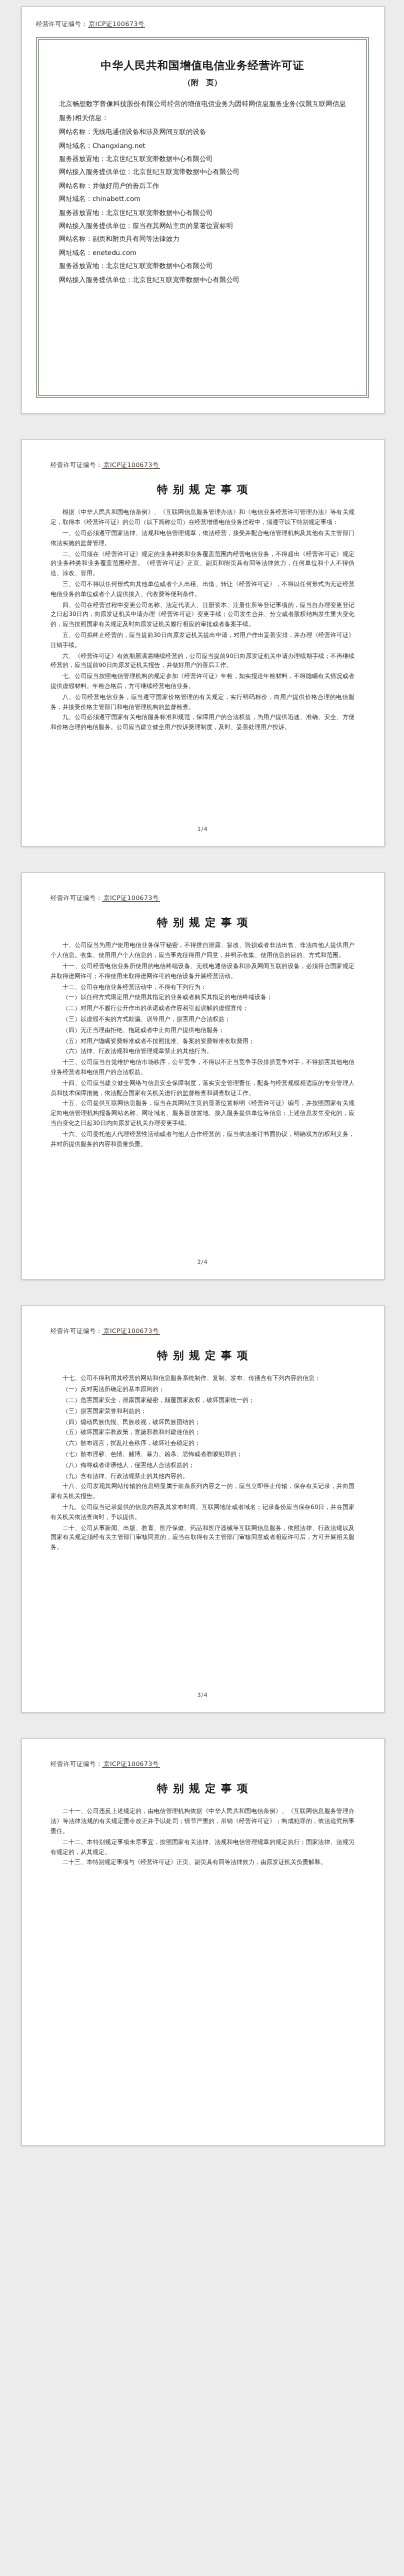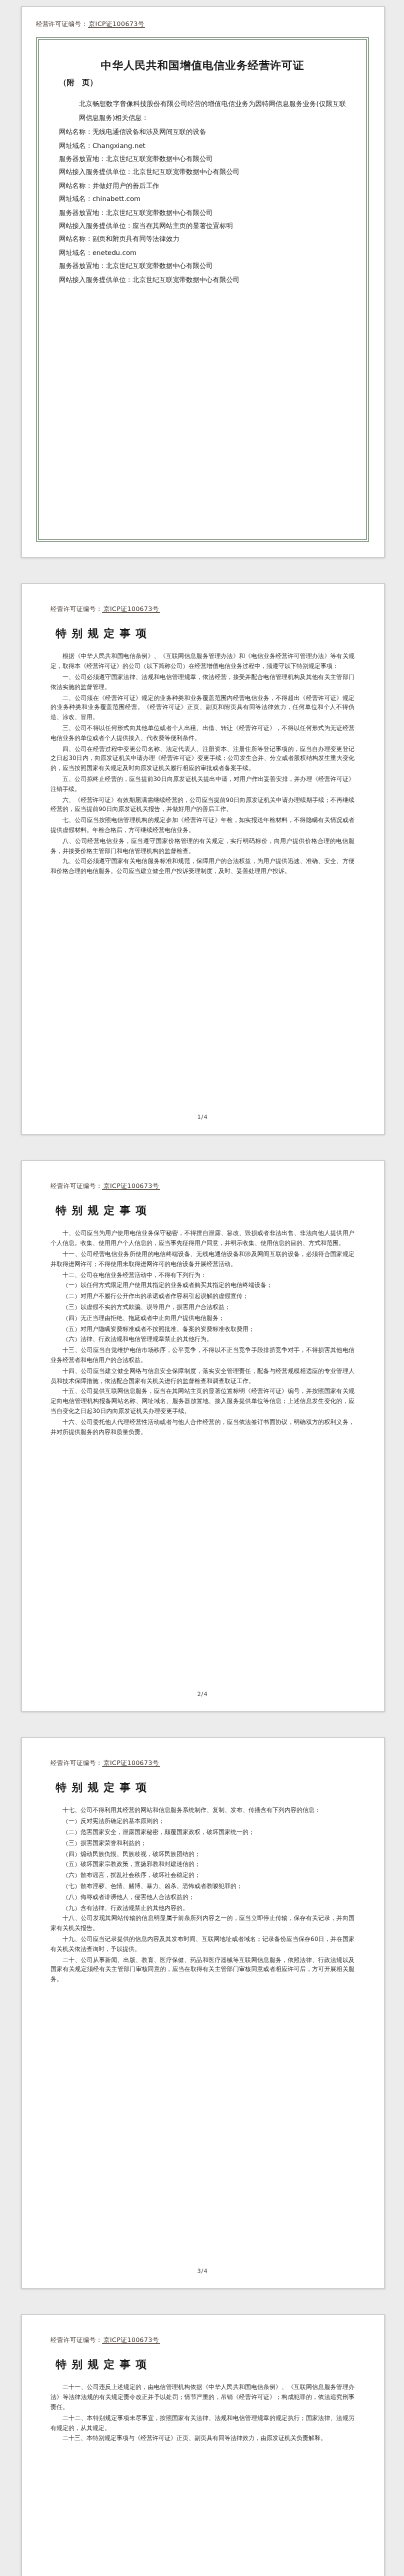--- a/index.html
+++ b/index.html
@@ -4,21 +4,21 @@
 <style>
   html,body { margin:0; padding:0; }
   body {
     background:#ececec;
     font-family:"DejaVu Sans","Liberation Sans",sans-serif;
     -webkit-font-smoothing:antialiased;
   }
   .canvas { width:405px; margin:0 auto; }
 
   .page {
-    width:364px; height:552px;
+    width:364px; height:408px;
     margin:0 auto;
     background:#ffffff;
     border:0.5px solid #cfcfcf;
     box-shadow:0 0.5px 2.1px rgba(0,0,0,.18);
     box-sizing:border-box;
     position:relative;
     overflow:hidden;
   }
   .cert-page { margin-top:6.2px; padding:12.4px 14.4px 13.4px; }
   .spec-page { margin-top:25px; padding:20.6px 29px 20.6px; }
@@ -42,33 +42,33 @@
   }
   .cert-title {
     text-align:center;
     font-size:10.8px;
     font-weight:bold;
     color:#1c1c1c;
     letter-spacing:0.5px;
     margin-top:5.2px;
   }
   .cert-subtitle {
-    text-align:left;
+    text-align:center;
     font-size:7.7px;
     font-weight:bold;
     color:#1c1c1c;
     margin:5.2px 0 10.3px;
   }
   .cert-body { font-size:6.7px; line-height:13.4px; color:#222; }
-  .cert-intro { margin-bottom:1px; text-align:justify;margin-left:20px; }
+  .cert-intro { margin-bottom:1px; text-align:justify; }
   .cert-line {}
   .cert-label { color:#222;margin-top:40px; }
 
   .spec-title {
-    text-align:left;
+    text-align:center;
     font-size:10.8px;
     font-weight:bold;
     color:#1c1c1c;
     letter-spacing:5.2px;
     margin:13.4px 0 10.3px;
     text-indent:5.2px;
   }
   .paras { font-size:6px; line-height:9.8px; color:#2b2b2b; }
   .para {
     margin:0 0 1px;

